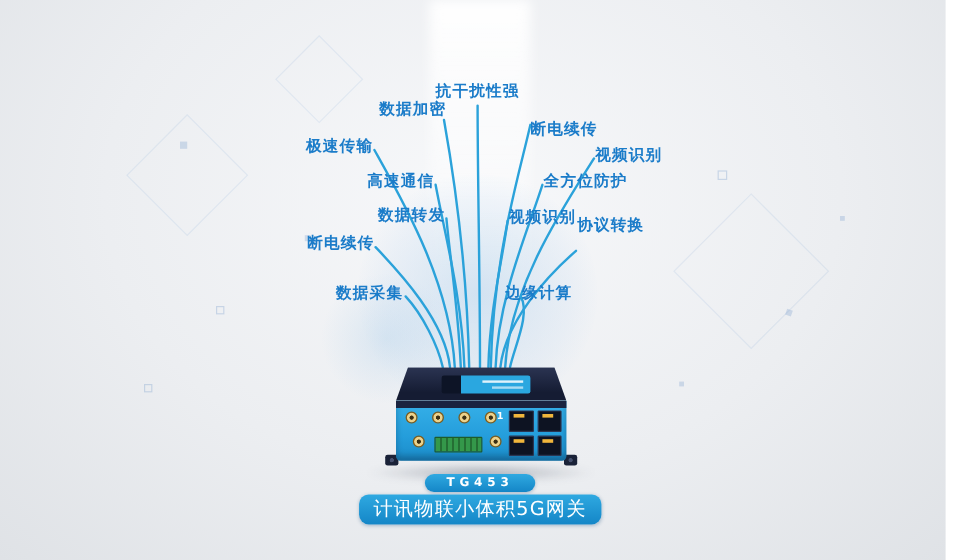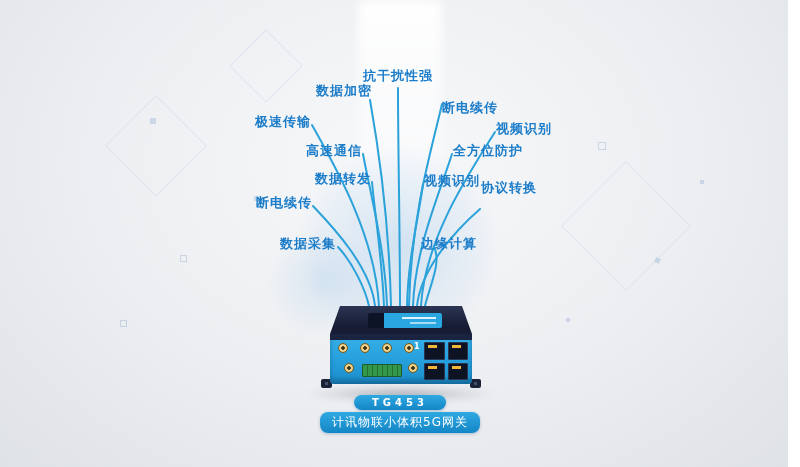--- a/index.html
+++ b/index.html
@@ -87,21 +87,21 @@
   .ear.l{left:-9px;}
   .ear.r{right:-9px;}
   
   .badge{
     position:absolute;left:400px;transform:translateX(-50%);
     background:linear-gradient(180deg,#2fa9e1,#1486c7);
     color:#fff;border-radius:8px;text-align:right;white-space:nowrap;
     box-shadow:0 1px 3px rgba(20,80,130,.3);
   }
   .badge.model{top:395px;font-size:10px;font-weight:bold;letter-spacing:4px;padding:2px 18px;}
-  .badge.desc{top:412px;font-size:12px;letter-spacing:1px;padding:2px 12px;}
+  .badge.desc{top:412px;font-size:16px;letter-spacing:1px;padding:2px 12px;}
 </style>
 </head>
 <body>
 
 <div class="canvas">
 
   <div class="beam"></div>
   <div class="globe"></div>
   <div class="globe2"></div>
   <div class="diamond" style="left:120px;top:110px;width:70px;height:70px;"></div>

